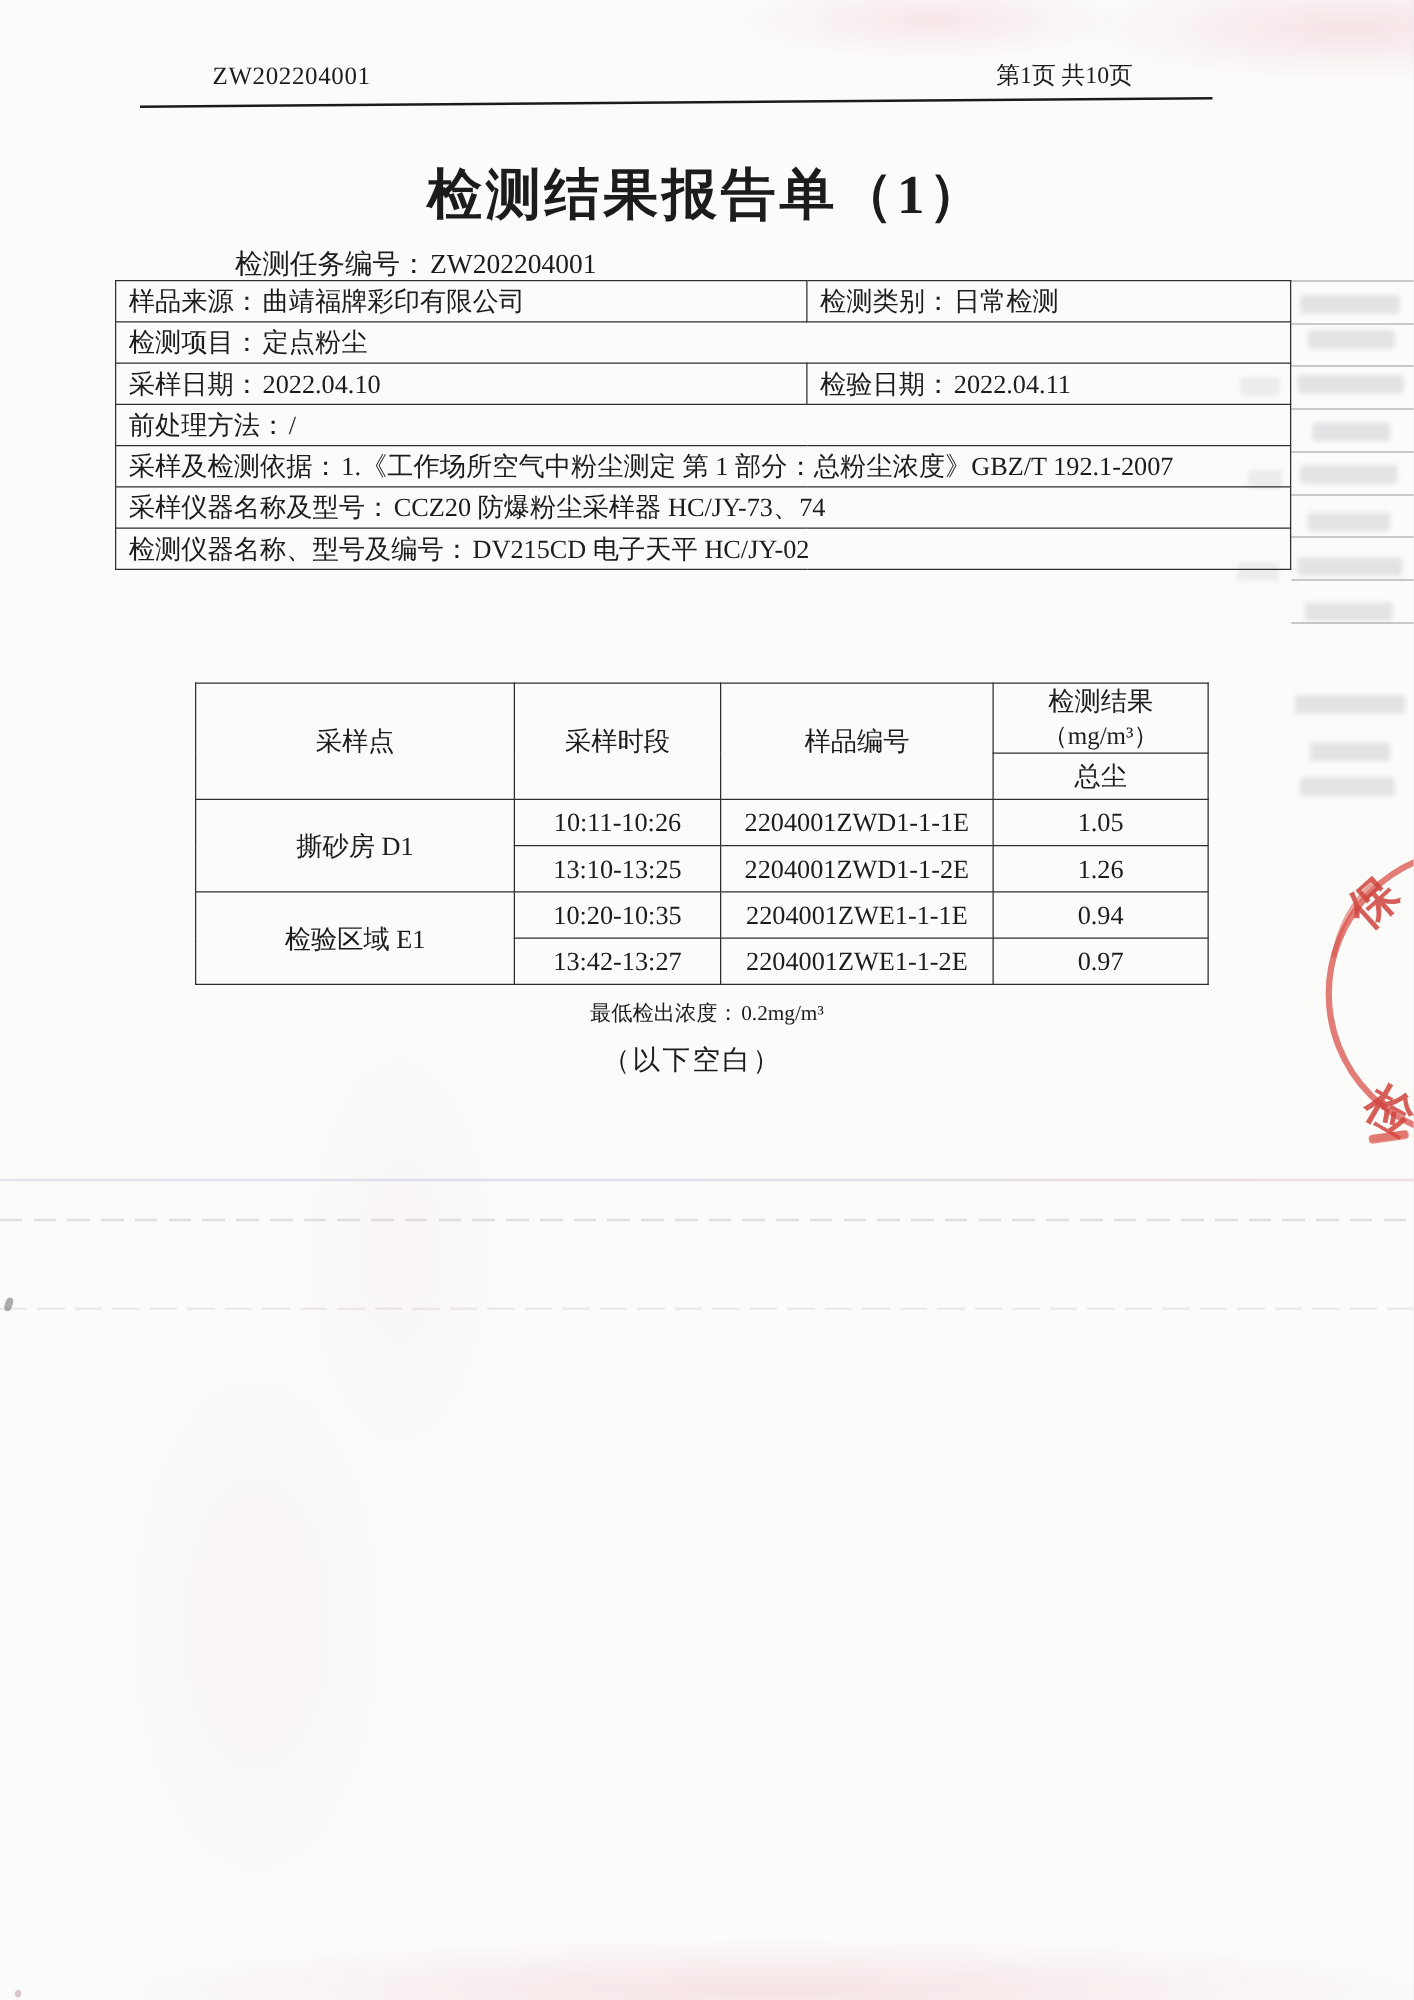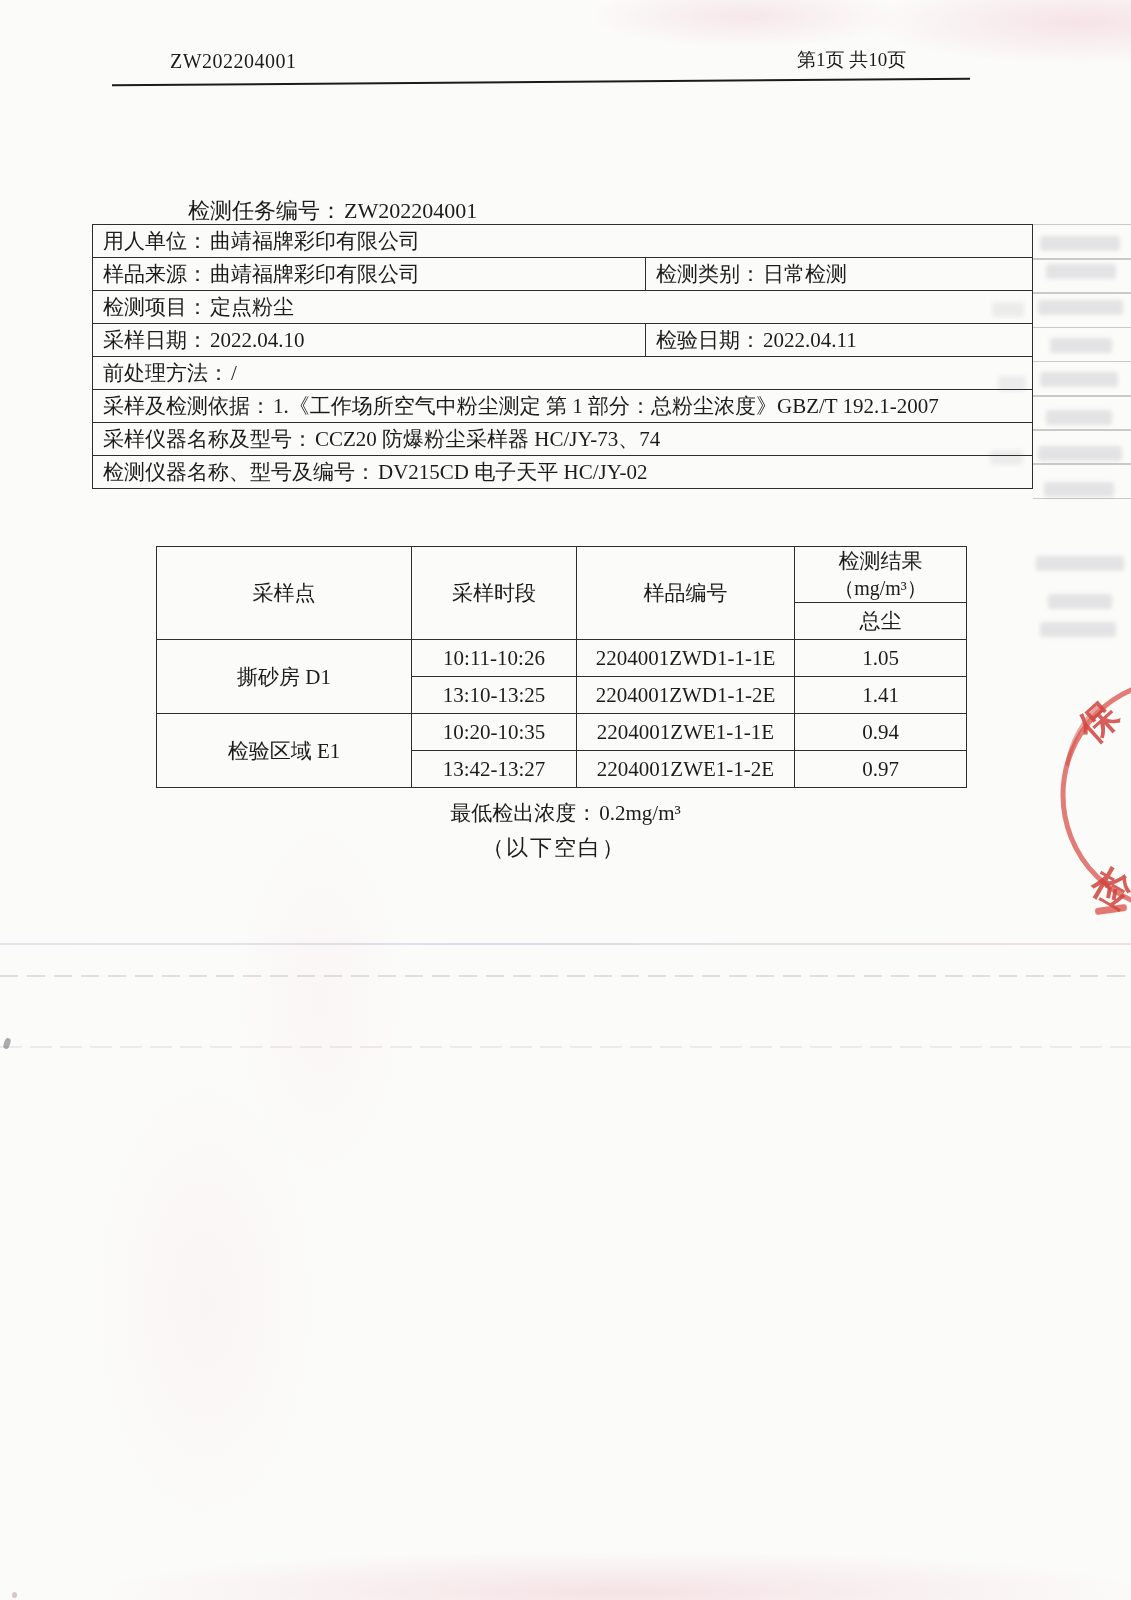--- a/index.html
+++ b/index.html
@@ -28,21 +28,21 @@
   table.form td { border:1.6px solid #2e2e2e; height:32px; padding:0 0 0 10px; vertical-align:middle; white-space:nowrap; overflow:hidden; }
   .lb { margin-right:2px;margin-top:46px; }
   
   table.results { position:absolute; left:156px; top:546px; width:810px; border-collapse:collapse; table-layout:fixed; font-size:21px; text-align:center; }
   table.results td { border:1.6px solid #2e2e2e; vertical-align:middle; padding:0; }
   table.results tr.hdr1 td { height:54px; }
   table.results tr.hdr2 td { height:36px; }
   table.results tr.data td { height:36px; }
   .unit-line { font-size:20px; }
   
-  .limit-line { position:absolute; left:0; top:799px; width:1131px; text-align:center; font-size:21px; }
+  .limit-line { position:absolute; left:0; top:799px; width:1131px; text-align:center; font-size:17px; }
   .blank-note { position:absolute; left:0; top:833px; width:1108px; text-align:center; font-size:22px; letter-spacing:2px; }
   
   .ghost { position:absolute; height:15px; filter:blur(2.2px); background:rgba(110,110,128,.17); border-radius:3px; }
   .ghost.lite { background:rgba(120,120,135,.11); }
   .ext-lines { position:absolute; left:1033px; top:224px; width:98px; height:308px; opacity:.5; filter:blur(.4px);
     background:repeating-linear-gradient(180deg, rgba(70,70,78,.55) 0px, rgba(70,70,78,.55) 1.5px, transparent 1.5px, transparent 34.2px); }
   
   .scanline { position:absolute; left:0; width:1131px; height:1.5px; }
   .sl1 { top:943px; background:linear-gradient(90deg, rgba(130,140,190,.20), rgba(130,140,190,.26) 45%, rgba(200,120,140,.22)); }
   .sl2 { top:975px; background:repeating-linear-gradient(90deg, rgba(125,125,125,.22) 0 18px, transparent 18px 27px); }
@@ -71,34 +71,32 @@
   <div class="ghost" style="left:1048px;top:594px;width:64px;"></div>
   <div class="ghost" style="left:1040px;top:622px;width:76px;"></div>
   <div class="ghost lite" style="left:992px;top:302px;width:32px;"></div>
   <div class="ghost lite" style="left:998px;top:376px;width:28px;"></div>
   <div class="ghost lite" style="left:990px;top:450px;width:33px;"></div>
 
   <div class="doc-number">ZW202204001</div>
   <div class="page-indicator">第1页 共10页</div>
   <div class="header-rule"></div>
 
+  <h1 class="title">检测结果报告单（1）</h1>
 
   <div class="task-line">
     <span class="lb">检测任务编号：</span><span>ZW202204001</span>
   </div>
 
   <table class="form">
     <colgroup>
         <col style="width:553px">
         <col style="width:387px">
       </colgroup>
     <tbody>
-        <tr>
-      <td colspan="2"><span class="lb">用人单位：</span><span>曲靖福牌彩印有限公司</span></td>
-    </tr>
     <tr>
       <td><span class="lb">样品来源：</span><span>曲靖福牌彩印有限公司</span></td>
       <td><span class="lb">检测类别：</span><span>日常检测</span></td>
     </tr>
     <tr>
       <td colspan="2"><span class="lb">检测项目：</span><span>定点粉尘</span></td>
     </tr>
     <tr>
       <td><span class="lb">采样日期：</span><span>2022.04.10</span></td>
       <td><span class="lb">检验日期：</span><span>2022.04.11</span></td>
@@ -140,21 +138,21 @@
     </tr>
     <tr class="data">
       <td rowspan="2">撕砂房 D1</td>
       <td>10:11-10:26</td>
       <td>2204001ZWD1-1-1E</td>
       <td>1.05</td>
     </tr>
     <tr class="data">
       <td>13:10-13:25</td>
       <td>2204001ZWD1-1-2E</td>
-      <td>1.41</td>
+      <td>1.26</td>
     </tr>
     <tr class="data">
       <td rowspan="2">检验区域 E1</td>
       <td>10:20-10:35</td>
       <td>2204001ZWE1-1-1E</td>
       <td>0.94</td>
     </tr>
     <tr class="data">
       <td>13:42-13:27</td>
       <td>2204001ZWE1-1-2E</td>

